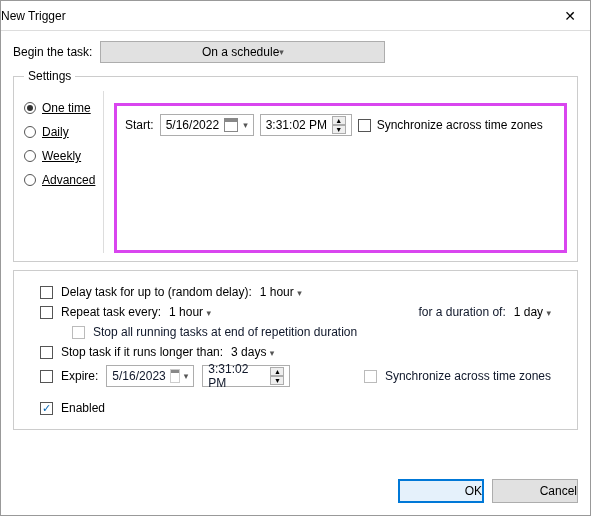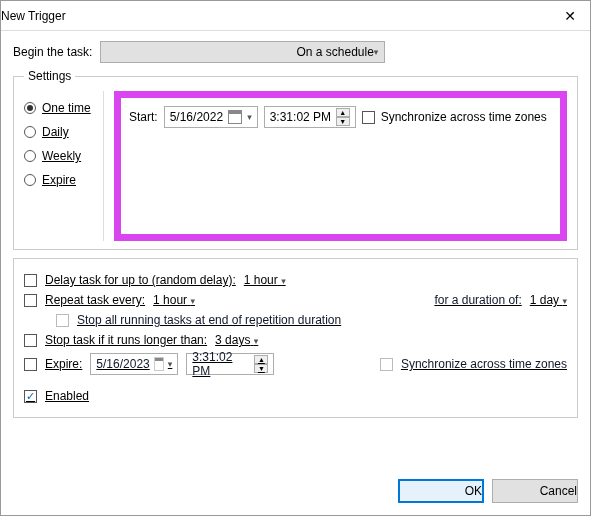--- a/index.html
+++ b/index.html
@@ -2,41 +2,41 @@
 <html><head>
 <meta charset="utf-8">
 <style>
   * { box-sizing: border-box; font-family: "Segoe UI", Tahoma, sans-serif; font-size: 12px; }
   body { margin: 0; background: #fff; width: 591px; height: 516px; border: 1px solid #999; display: flex; flex-direction: column; }
   .titlebar { display: flex; align-items: center; height: 30px; padding: 0 0; border-bottom: 1px solid #ddd; }
   .titlebar .title { flex: 1; }
   .titlebar .close { width: 40px; text-align: center; cursor: pointer; font-size: 14px; }
   .content { padding: 10px 12px 0 12px; flex: 1; overflow: hidden; }
   .row-begin { display: flex; align-items: center; gap: 8px; margin-bottom: 6px; }
-  .begin-select { flex: 0 0 285px; height: 22px; border: 1px solid #adadad; background: #e1e1e1; display: flex; align-items: center; padding: 0 6px; justify-content: flex-end; }
+  .begin-select { flex: 0 0 285px; height: 22px; border: 1px solid #adadad; background: #e1e1e1; display: flex; align-items: center; padding: 0 6px; justify-content: center; }
   fieldset { border: 1px solid #ccc; margin: 0 0 8px 0; padding: 8px 10px; }
   legend { padding: 0 4px; }
   .settings-body { display: flex; gap: 10px; }
   .radio-col { display: flex; flex-direction: column; gap: 10px; padding-top: 10px; width: 80px; border-right: 1px solid #ddd; }
   .radio-item { display: flex; align-items: center; gap: 6px; text-decoration: underline; }
   .radio { width: 12px; height: 12px; border-radius: 50%; border: 1px solid #555; display: inline-flex; align-items: center; justify-content: center; }
   .radio.checked::after { content: ""; width: 6px; height: 6px; background: #333; border-radius: 50%; }
-  .start-panel { flex: 1; border: 7px solid #d946ef; padding: 8px; height: 150px; }
+  .start-panel { flex: 1; border: 3px solid #d946ef; padding: 8px; height: 150px; margin-top: 12px; }
   .start-row { display: flex; align-items: center; gap: 6px; flex-wrap: wrap; }
   .datebox, .timebox { border: 1px solid #adadad; height: 22px; display: flex; align-items: center; padding: 0 5px; background: #fff; gap: 4px; }
   .datebox { width: 94px; justify-content: space-between; }
   .timebox { width: 92px; }
   .spinner { display: flex; flex-direction: column; margin-left: auto; }
   .spin-btn { width: 14px; height: 9px; border: 1px solid #adadad; background: #efefef; font-size: 7px; line-height: 7px; text-align: center; }
   .cal-icon { width: 14px; height: 14px; border: 1px solid #888; position: relative; }
   .cal-icon::before { content: ""; position: absolute; top: 0; left: 0; right: 0; height: 3px; background: #888; }
   .checkbox { width: 13px; height: 13px; border: 1px solid #555; display: inline-flex; align-items: center; justify-content: center; }
   .checkbox.checked::after { content: "✓"; color: #0063b1; font-size: 11px; line-height: 11px; }
   .checkbox.disabled { border-color: #bbb; }
-  .adv-row { display: flex; align-items: center; gap: 8px; margin: 6px 0; text-decoration: underline; }
+  .adv-row { display: flex; align-items: center; gap: 8px; margin: 6px 16px; }
   .adv-row .indent { margin-left: 24px; }
   .disabled-text { color: #0f172a; }
   .spacer { flex: 1; }
   .footer { display: flex; justify-content: flex-end; gap: 8px; padding: 10px 12px 12px; }
   .btn { width: 86px; height: 24px; border: 1px solid #adadad; background: #e1e1e1; display: inline-flex; align-items: center; justify-content: flex-end; }
   .btn.primary { border: 2px solid #0078d7; background: #e5f1fb; }
   .caret { font-size: 9px; color: #555; }
   .timebox.small { width: 88px; }
   .datebox.small { width: 88px; }
 </style>
@@ -69,21 +69,21 @@
         <label class="radio-item">
           <span class="radio"></span>
           <span>Daily</span>
         </label>
         <label class="radio-item">
           <span class="radio"></span>
           <span>Weekly</span>
         </label>
         <label class="radio-item">
           <span class="radio"></span>
-          <span>Expire</span>
+          <span>Advanced</span>
         </label>
       </div>
       <div class="start-panel">
         <div class="start-row">
           <span>Start:</span>
           <div class="datebox">
             <span>5/16/2022</span>
             <span class="cal-icon"></span>
             <span class="caret">▾</span>
           </div>

